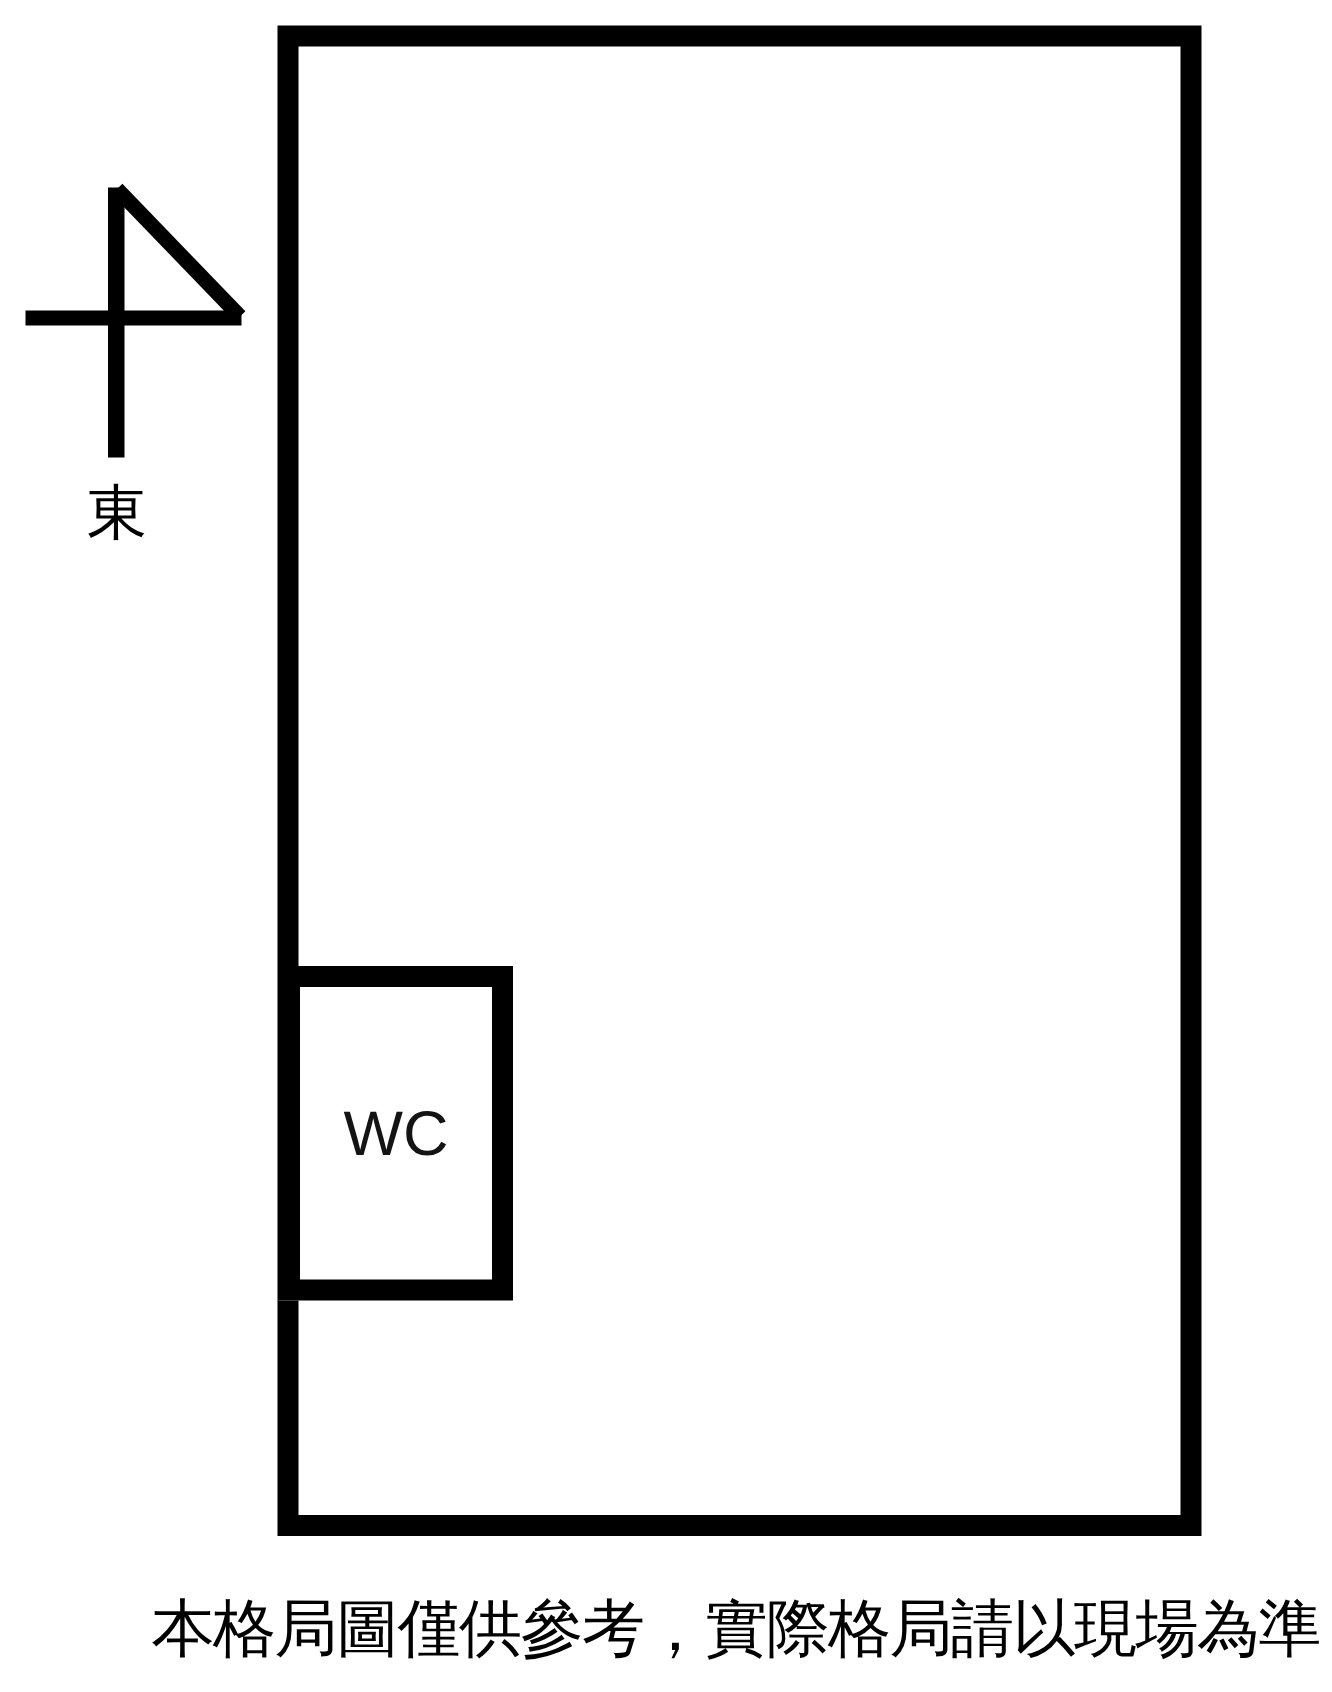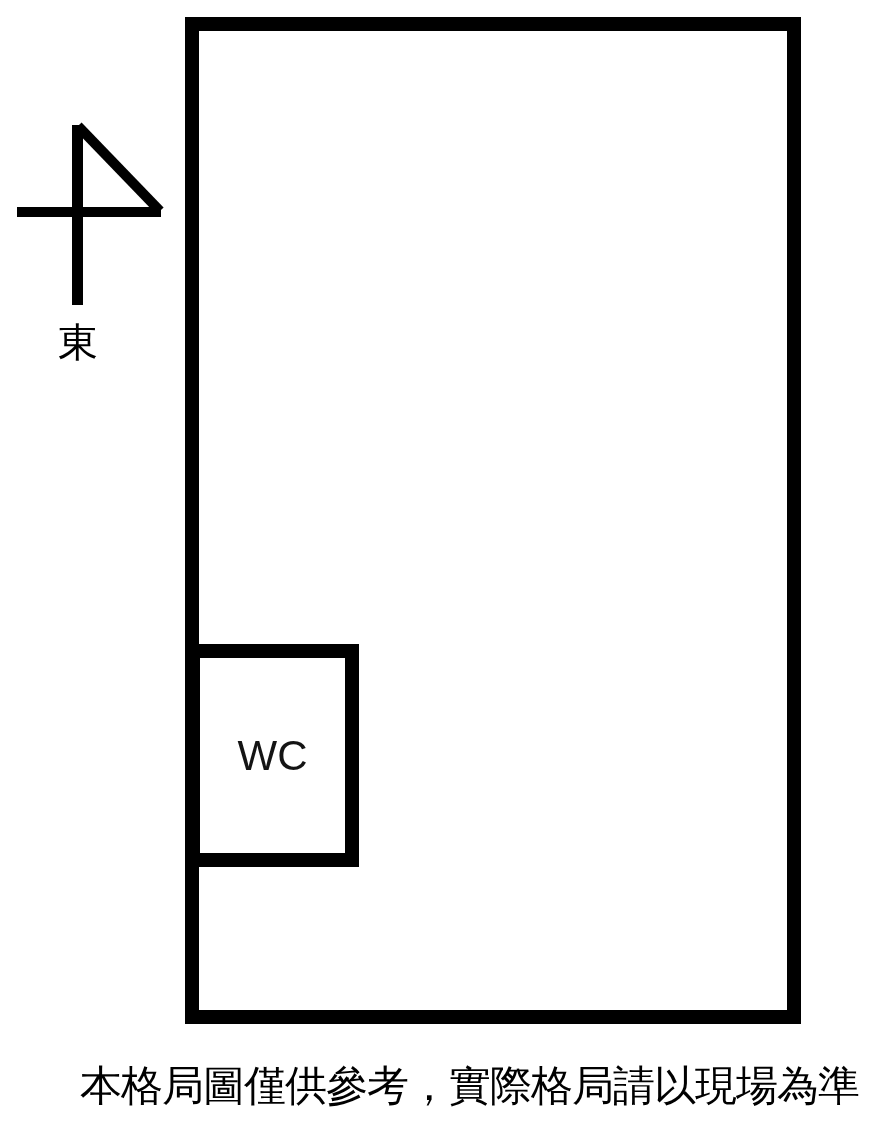--- a/index.html
+++ b/index.html
@@ -22,21 +22,21 @@
     width: 616px;
     height: 1007px;
     border: 14px solid #000000;
     box-sizing: border-box;
     background: #ffffff;
   }
   .wc-room {
     position: absolute;
     left: 186px;
     top: 644px;
-    width: 173px;
+    width: 156px;
     height: 223px;
     border: 14px solid #000000;
     box-sizing: border-box;
     background: #ffffff;
     display: flex;
     align-items: center;
     justify-content: center;
   }
   .wc-label {
     font-size: 42px;
@@ -59,21 +59,21 @@
     text-align: center;
     font-size: 40px;
     line-height: 1.1;
     color: #000000;
   }
   .caption {
     position: absolute;
     left: 80px;
     top: 1058px;
     width: 800px;
-    text-align: left;
+    text-align: right;
     font-size: 42px;
     letter-spacing: -1px;
     color: #000000;
     white-space: nowrap;
   }
 </style>
 </head>
 <body>
 
 <div class="page">

